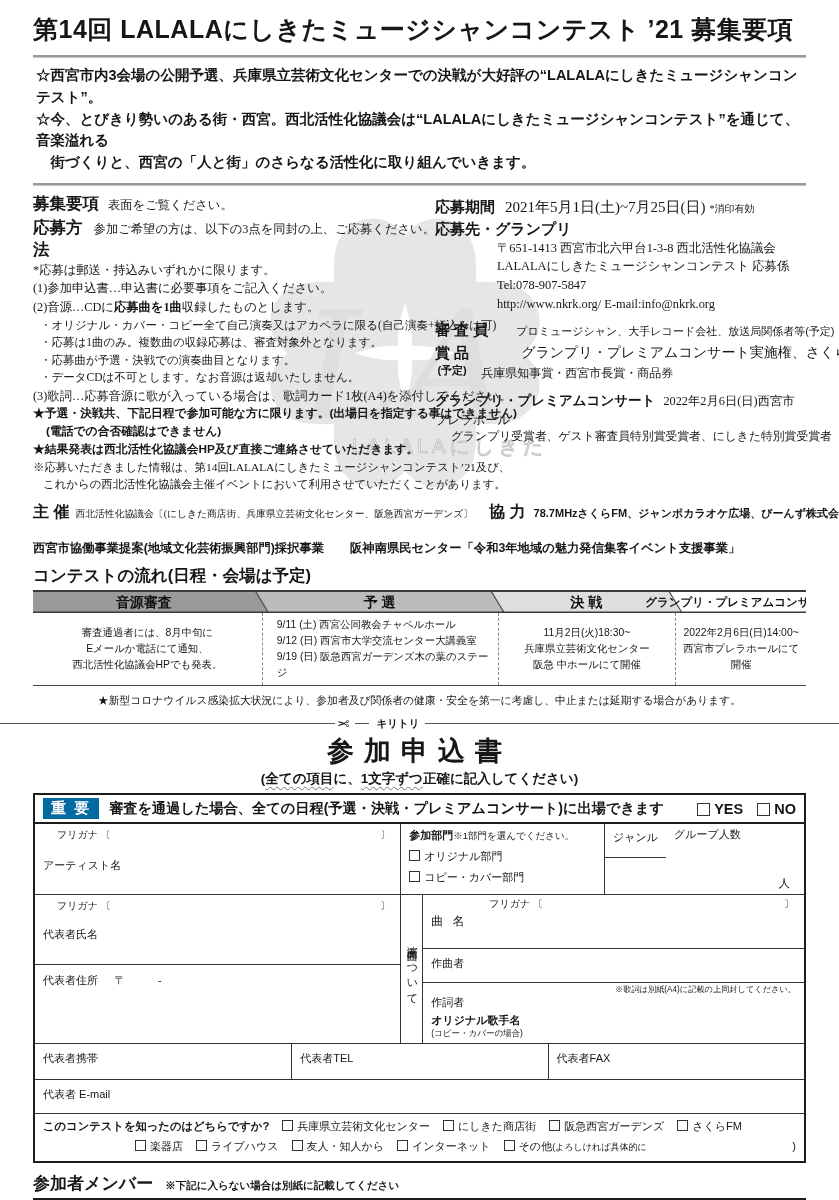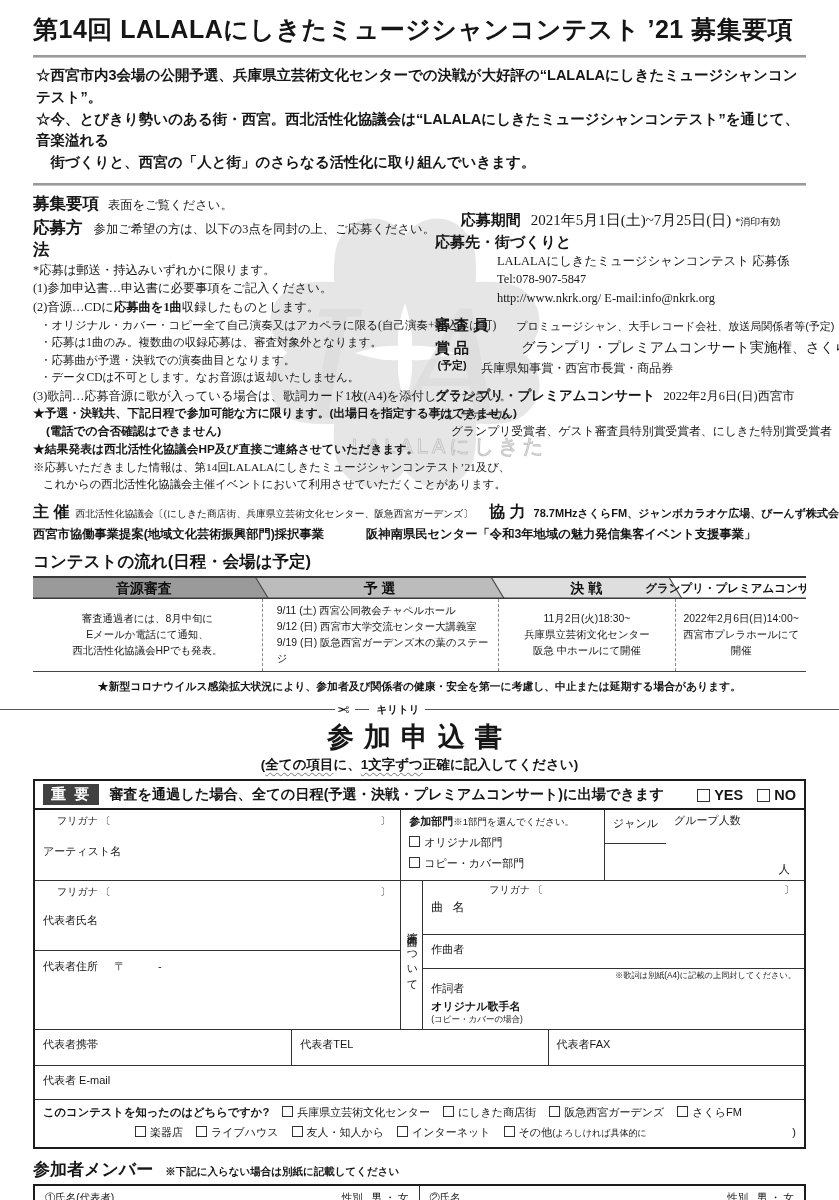--- a/index.html
+++ b/index.html
@@ -25,21 +25,21 @@
   .serif { font-family:"Liberation Serif", serif; }
   .h-inline { font-size:16.5px; font-weight:bold; margin-right:9px; }
   .gl-line { font-size:12.3px; line-height:1.52; white-space:nowrap; font-family:"Liberation Serif", serif; }
   .gl-bullet { padding-left:7px; font-size:11.5px; }
   .gl-star { font-family:"Liberation Sans", sans-serif; font-weight:bold; font-size:11.8px; }
   .gl-star.ind { padding-left:13px; }
   .gl-priv { font-size:11.4px; }
   .gl-priv.ind { padding-left:10px; }
   .row-head { display:flex; align-items:baseline; }
 
-  .ap-period { display:flex; align-items:baseline; margin-top:18px;justify-content:center; }
+  .ap-period { display:flex; align-items:baseline; margin-top:5px; }
   .ap-label { font-size:15px; font-weight:bold; white-space:nowrap; }
   .ap-val { font-size:15px; margin-left:10px; white-space:nowrap; }
   .ap-note { font-size:10px; margin-left:4px; }
   .ap-addr { margin-left:62px; font-size:12.4px; line-height:1.5; white-space:nowrap; }
   .judge-row { display:flex; margin-top:8px; align-items:baseline; }
   .judge-txt { font-size:11px; margin-left:28px; white-space:nowrap; }
   .prize-row { display:flex; margin-top:4px; }
   .prize-lbl { width:74px; text-align:justify; }
   .prize-sub { font-size:11px; font-weight:bold; text-align:center; }
   .prize-lines { margin-left:12px; }
@@ -49,53 +49,53 @@
   .gp-lbl { font-size:13.5px; font-weight:bold; }
   .gp-date { font-size:12.3px; margin-left:8px; }
   .gp-txt { font-size:11.8px; margin-left:16px; white-space:nowrap; }
 
   .org { position:relative; z-index:1; margin:8px 33px 0; }
   .org-l1 { display:flex; align-items:baseline; white-space:nowrap; }
   .org-h { font-size:16px; font-weight:bold; }
   .org-small { font-size:9.8px; margin-left:6px; }
   .org-sup { margin-left:16px; }
   .org-txt { font-size:11px; font-weight:600; margin-left:8px; }
-  .org-l2 { display:flex; gap:42px; margin-top:3px; font-size:12.3px; font-weight:600; white-space:nowrap; }
+  .org-l2 { display:flex; gap:26px; margin-top:17px; font-size:12.3px; font-weight:600; white-space:nowrap; }
 
   
   .flow-title { margin:8px 33px 3px; font-size:16.5px; font-weight:bold; }
   .flow-table { margin:0 33px; }
   .flow-body { display:flex; border-bottom:1.5px solid #444; }
   .fcell { display:flex; flex-direction:column; justify-content:center; min-height:60px;
            font-size:10.4px; line-height:1.55; text-align:center; padding:4px 2px; }
   .fcell.w1 { width:29.6%; }
   .fcell.w2 { width:30.5%; text-align:left; padding-left:14px; border-left:1px dashed #8a8a8a; }
   .fcell.w3 { width:23%; border-left:1px dashed #8a8a8a; }
   .fcell.w4 { width:16.9%; border-left:1px dashed #8a8a8a; }
-  .covid { text-align:center; font-size:10.8px; font-weight:bold; margin:8px 20px 1px; }
+  .covid { text-align:center; font-size:10.8px; font-weight:normal; margin:8px 20px 1px; }
 
   
   .cutline { display:flex; align-items:center; margin:8px 0 0; }
   .cut-seg1 { width:335px; border-top:1.2px solid #555; }
   .cut-seg2 { width:14px; border-top:1.2px solid #555; margin:0 3px; }
   .cut-rest { flex:1; border-top:1.2px solid #555; }
   .scissors { font-size:15px; transform:scaleX(-1); line-height:1; margin:0 2px; }
   .cut-label { font-size:10.5px; font-weight:bold; margin:0 5px; }
 
   .form-title { text-align:center; font-size:27px; font-weight:bold; letter-spacing:10px; margin-top:2px; }
   .form-sub { text-align:center; font-size:13.5px; font-weight:600; margin-top:1px; }
   .wavy { text-decoration:underline wavy 1px #777; text-underline-offset:3px; }
 
   
   .fbox { margin:5px 33px 0; border:2.5px solid #1c1c1c; }
   .cb { display:inline-block; width:11px; height:11px; border:1.3px solid #333; background:#fff;
         vertical-align:-1px; margin-right:4px; flex:none; }
   .cb.lg { width:13px; height:13px; vertical-align:-2px; }
   .imp-row { display:flex; align-items:center; gap:10px; padding:3px 8px; border-bottom:2px solid #1c1c1c; }
-  .imp-badge { background:#404040; color:#fff; font-weight:bold; font-size:15px; padding:1px 8px; letter-spacing:2px; }
+  .imp-badge { background:#0369a1; color:#fff; font-weight:bold; font-size:15px; padding:1px 8px; letter-spacing:2px; }
   .imp-text { font-size:14.2px; font-weight:bold; flex:1; white-space:nowrap; }
   .imp-yn { font-size:14.5px; font-weight:bold; white-space:nowrap; }
   .imp-yn span.opt { margin-left:10px; }
 
   .frow { display:flex; border-bottom:1px solid #333; }
   .flabel { font-size:11px; }
   .fsmall { font-size:9.5px; }
   .furi-row { display:flex; justify-content:space-between; font-size:10px; padding:0 2px 0 14px; }
   .cell-artist { width:47.5%; padding:4px 8px; height:70px; display:flex; flex-direction:column; }
   .cell-artist .flabel { margin-top:16px; }
@@ -203,21 +203,22 @@
       <div class="gl-line gl-priv">※応募いただきました情報は、第14回LALALAにしきたミュージシャンコンテスト’21及び、</div>
       <div class="gl-line gl-priv ind">これからの西北活性化協議会主催イベントにおいて利用させていただくことがあります。</div>
     </div>
 
     <div class="ncol-r">
       <div class="ap-period">
         <span class="ap-label">応募期間</span>
         <span class="ap-val serif">2021年5月1日(土)~7月25日(日)</span>
         <span class="ap-note serif">*消印有効</span>
       </div>
-      <div class="ap-label" style="margin-top:3px;">応募先・街づくりと</div>
+      <div class="ap-label" style="margin-top:3px;">応募先・グランプリ</div>
+      <div class="ap-addr serif">〒651-1413 西宮市北六甲台1-3-8 西北活性化協議会</div>
       <div class="ap-addr serif">LALALAにしきたミュージシャンコンテスト 応募係</div>
       <div class="ap-addr serif">Tel:078-907-5847</div>
       <div class="ap-addr serif">http://www.nkrk.org/  E-mail:info@nkrk.org</div>
       <div class="judge-row">
         <span class="ap-label">審 査 員</span>
         <span class="judge-txt">プロミュージシャン、大手レコード会社、放送局関係者等(予定)</span>
       </div>
       <div class="prize-row">
         <div class="prize-lbl">
           <div class="ap-label">賞  品</div>

